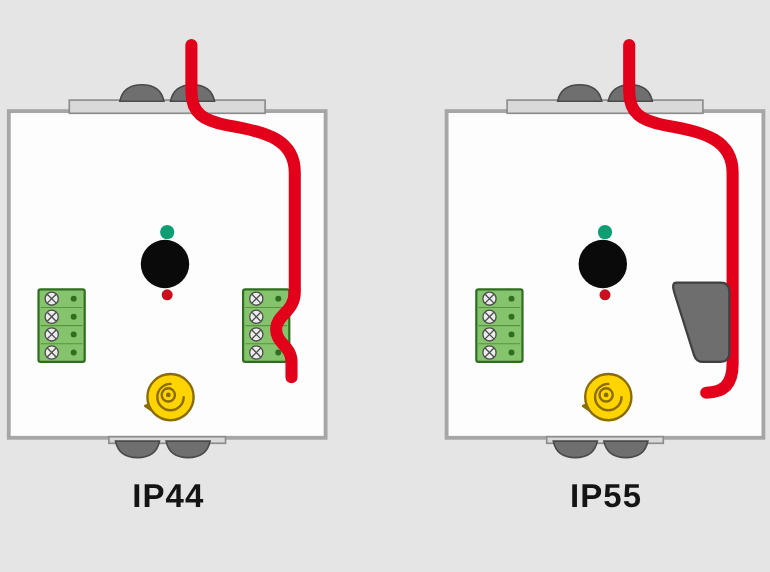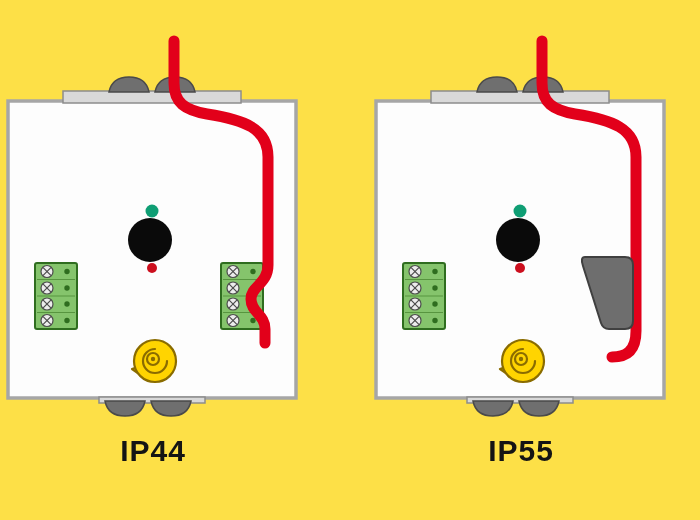--- a/index.html
+++ b/index.html
@@ -1,20 +1,20 @@
 <!DOCTYPE html>
 <html style="--box-border: #a6a6a6; --plate: #d9d9d9; --plate-border: #8c8c8c; --gland: #6f6f6f; --gland-dark: #4a4a4a; --cable: #e2001a; --terminal: #85c46c; --terminal-dark: #2f6d1f; --terminal-line: #57953f; --screw: #ececec; --screw-dark: #4d4d4d; --knob: #0a0a0a; --dot-green: #0f9e74; --dot-red: #cc0f1e; --buzzer: #ffd400; --buzzer-dark: #8a6c00; --boot: #6e6e6e; --boot-dark: #404040; --label: #141414;"><head>
 <meta charset="utf-8">
 <style>
   html,body{margin:0;padding:0;background:#ffffff;}
-  .canvas{position:relative;width:700px;height:520px;background:#fde047;overflow:hidden;
+  .canvas{position:relative;width:700px;height:520px;background:#e5e5e5;overflow:hidden;
           font-family:"Liberation Sans",sans-serif;}
   .figure{position:absolute;top:35px;width:300px;}
   .fig-left{left:3px;}
-  .fig-right{left:371px;}
+  .fig-right{left:401px;}
   .fig-label{font-family:"Liberation Sans",sans-serif;font-weight:bold;font-size:30px;
              color:var(--label);text-align:center;margin-top:10px;letter-spacing:1px;}
   
   .box{fill:#fdfdfd;stroke:var(--box-border);stroke-width:3.5;}
   .plate{fill:var(--plate);stroke:var(--plate-border);stroke-width:1.5;}
   .gland{fill:var(--gland);stroke:var(--gland-dark);stroke-width:1.5;}
   .cable{fill:none;stroke:var(--cable);stroke-width:11;stroke-linecap:round;stroke-linejoin:round;}
   .terminal-body{fill:var(--terminal);stroke:var(--terminal-dark);stroke-width:2;}
   .trow-sep{stroke:var(--terminal-line);stroke-width:1;}
   .screw-c{fill:var(--screw);stroke:var(--screw-dark);stroke-width:1.2;}

